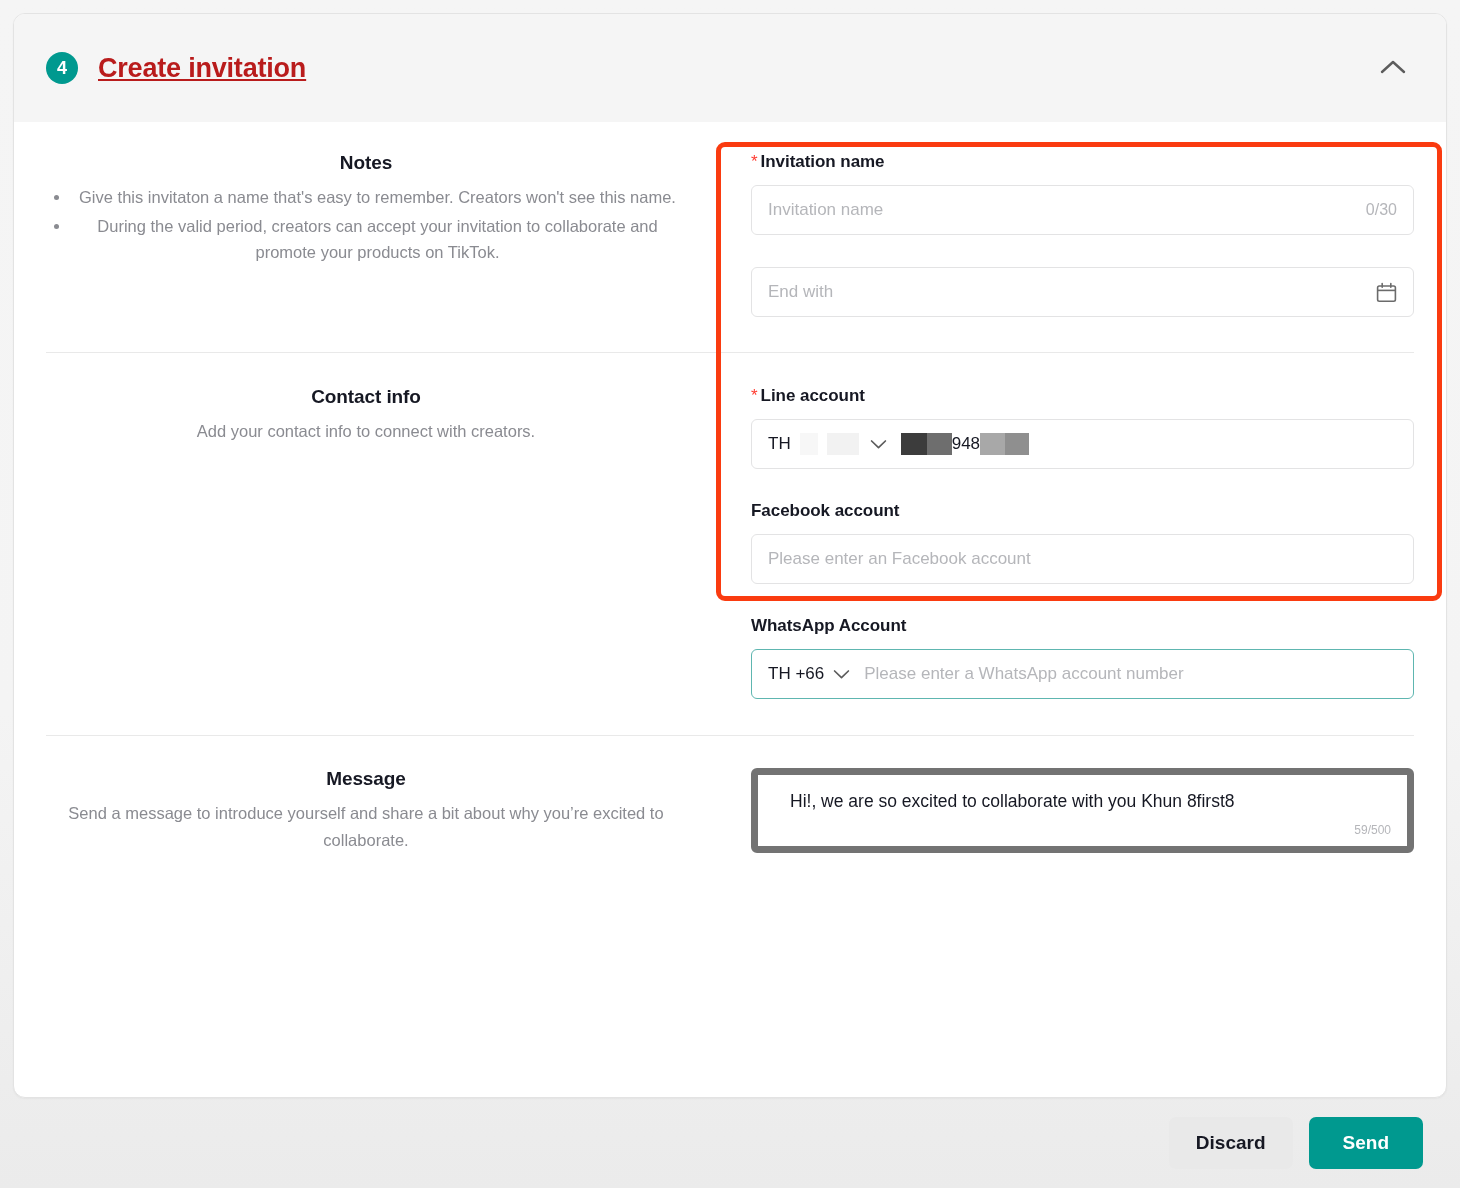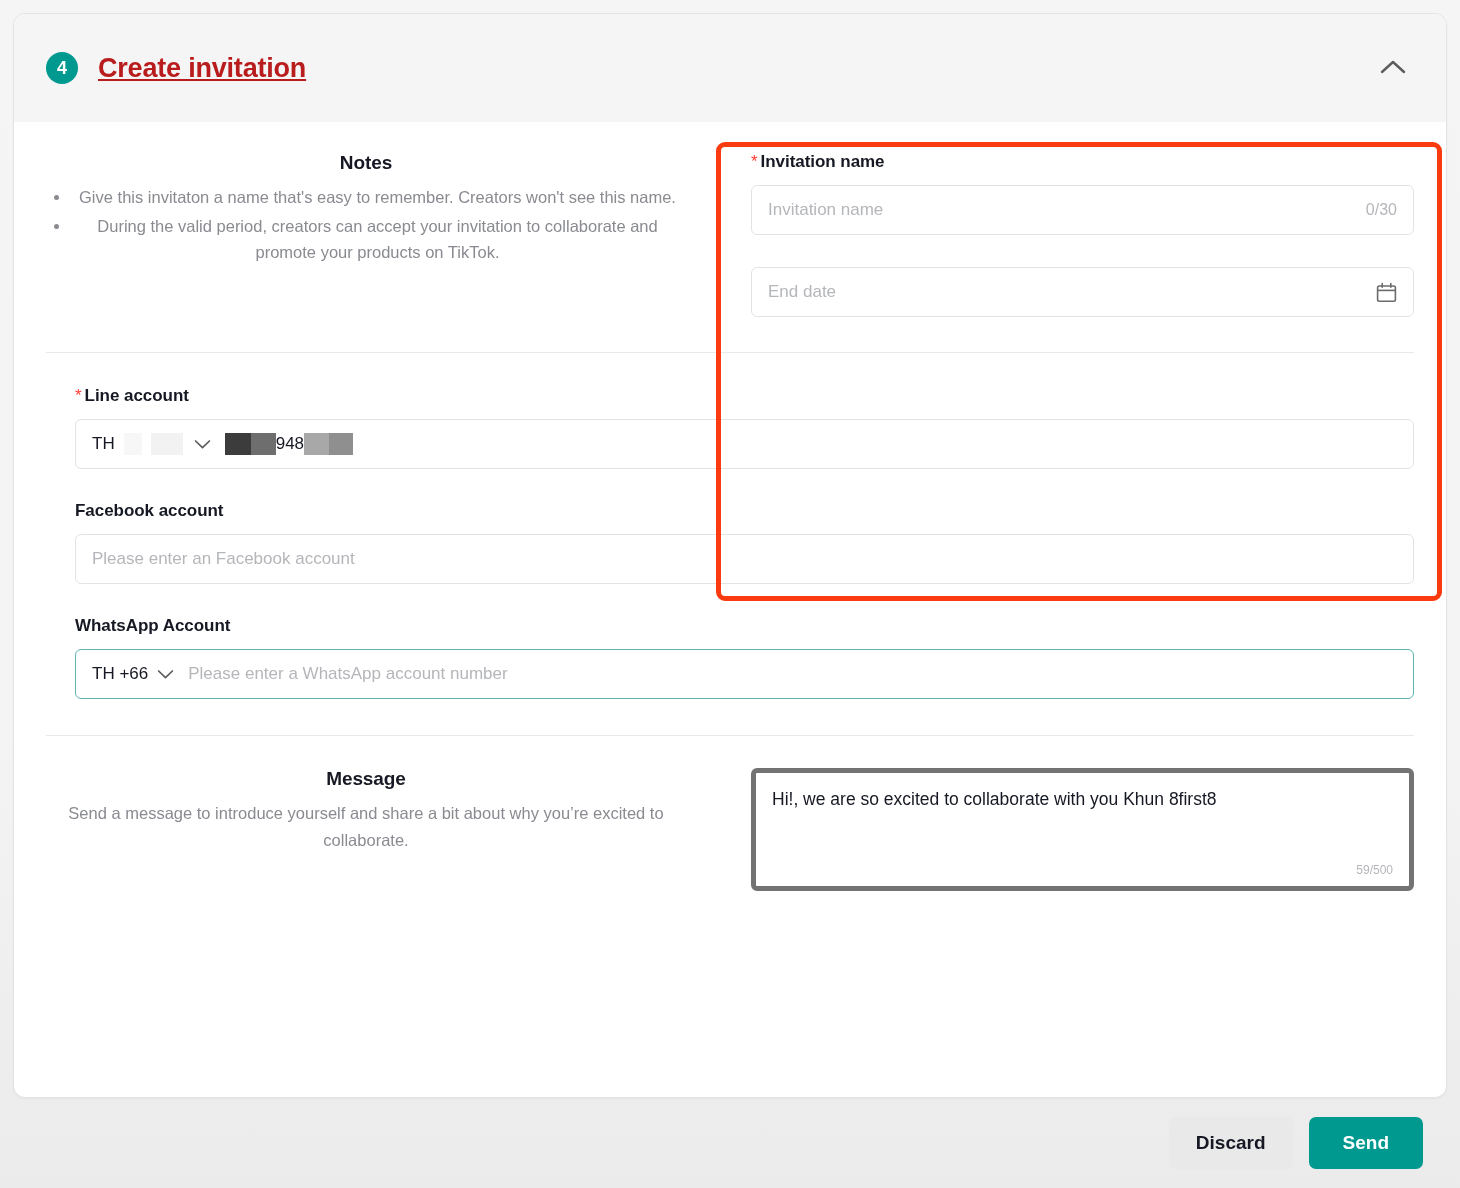--- a/index.html
+++ b/index.html
@@ -189,25 +189,25 @@
   .rd-light { background: #f2f2f2; }
   .rd-light2 { background: #f7f7f7; }
   .rd-dark { background: #3c3c3c; }
   .rd-mid { background: #6e6e6e; }
   .rd-grey { background: #a8a8a8; }
   .rd-grey2 { background: #8f8f8f; }
 
   
   .textarea-box {
     position: relative;
-    height: 123px;
-    border: 5px solid #737373;
+    height: 85px;
+    border: 7px solid #737373;
     border-radius: 6px;
     background: #fff;
-    padding: 14px 16px;
+    padding: 14px 32px;
   }
   .ta-text {
     font-size: 17.5px;
     color: #161823;
     line-height: 1.45;
   }
   .ta-counter {
     position: absolute;
     right: 16px; bottom: 9px;
     font-size: 12px;
@@ -304,38 +304,42 @@
               <span class="req">*</span><span>Invitation name</span>
             </label>
             <div class="inp">
               <span class="ph">Invitation name</span>
               <span class="counter">0/30</span>
             </div>
           </div>
 
           <div class="field" style="margin-top:32px;">
             <div class="inp">
-              <span class="ph">End date</span>
+              <span class="ph">End with</span>
               <span class="cal-icon">
                 <svg width="21" height="21" viewBox="0 0 21 21" fill="none">
                   <rect x="1.6" y="4" width="17.8" height="15.2" rx="1.7" stroke="#6b6b6b" stroke-width="1.6"></rect>
                   <path d="M1.6 8.4 H19.4" stroke="#6b6b6b" stroke-width="1.6"></path>
                   <path d="M6.2 1.5 V5.2" stroke="#6b6b6b" stroke-width="1.6" stroke-linecap="round"></path>
                   <path d="M14.8 1.5 V5.2" stroke="#6b6b6b" stroke-width="1.6" stroke-linecap="round"></path>
                 </svg>
               </span>
             </div>
           </div>
 
         </div>
       </div>
 
       <div class="divider" style="margin-top:35px;"></div>
 
       <div class="section" style="padding-top:33px;">
+        <div class="col-left">
+          <h3 class="blk-title">Contact info</h3>
+          <p class="blk-sub">Add your contact info to connect with creators.</p>
+        </div>
 
         <div class="col-right">
 
           <div class="field">
             <label class="field-label">
               <span class="req">*</span><span>Line account</span>
             </label>
             <div class="inp phone">
               <div class="prefix">
                 <span class="val">TH</span>

